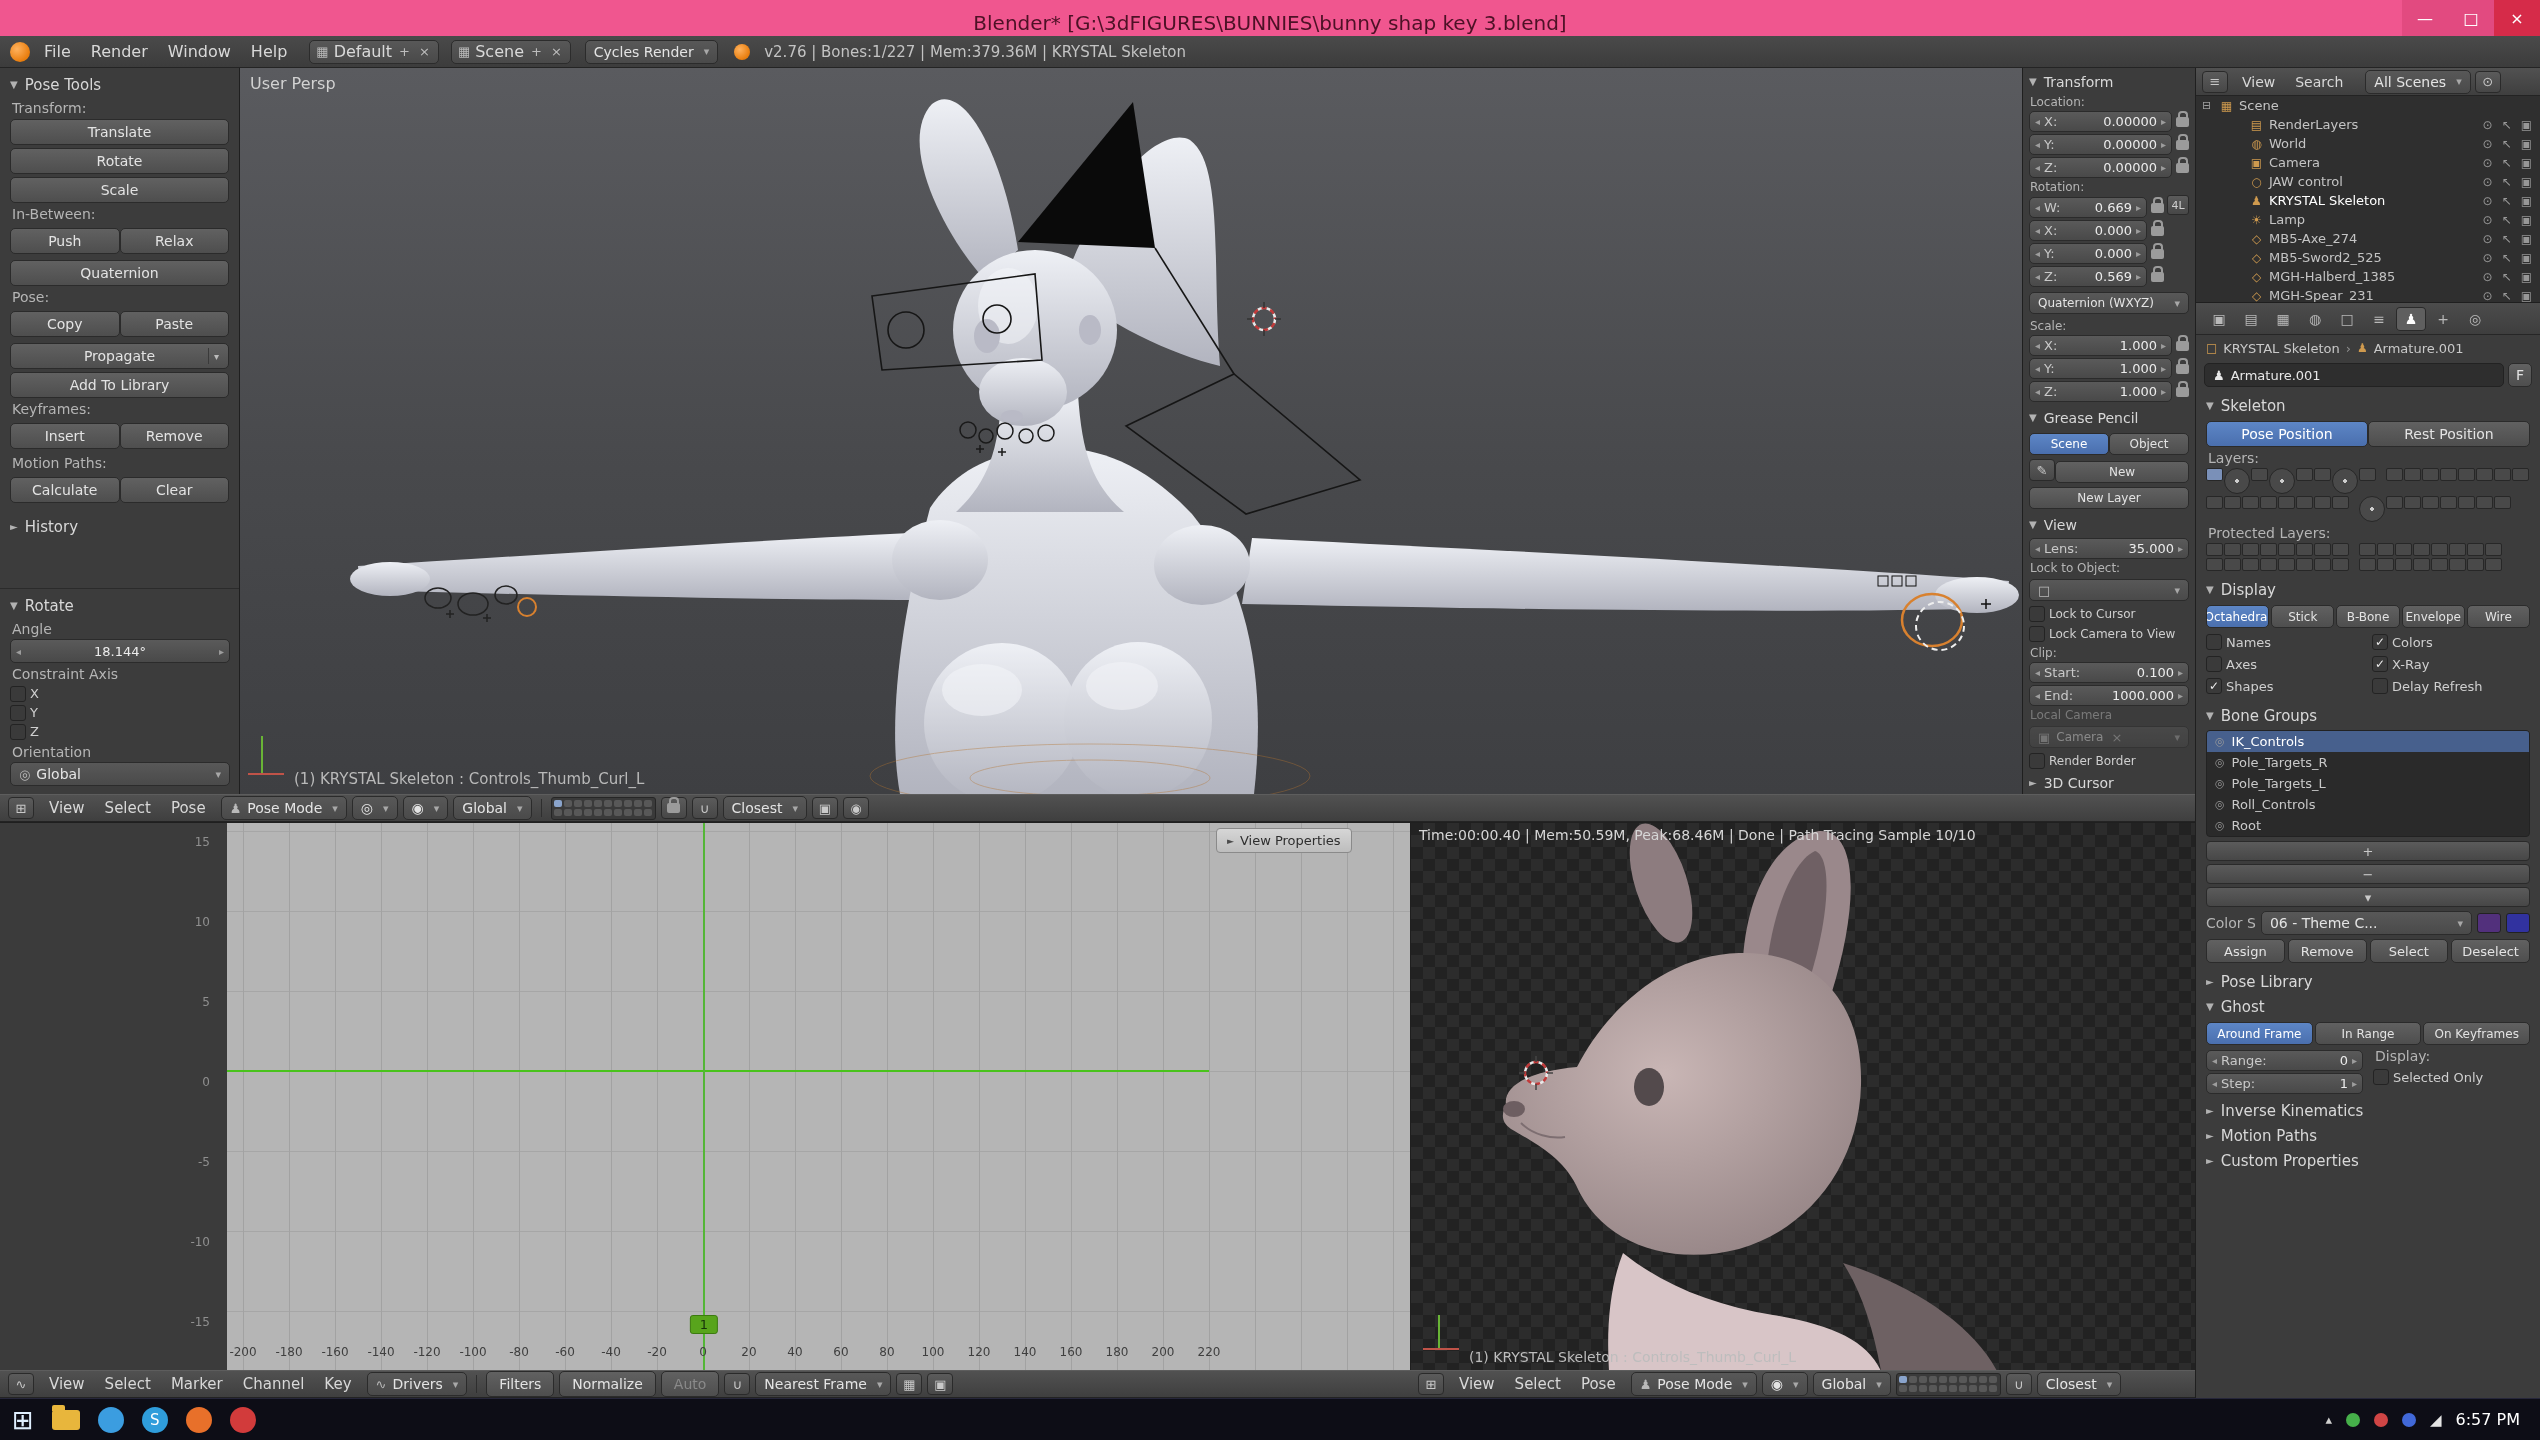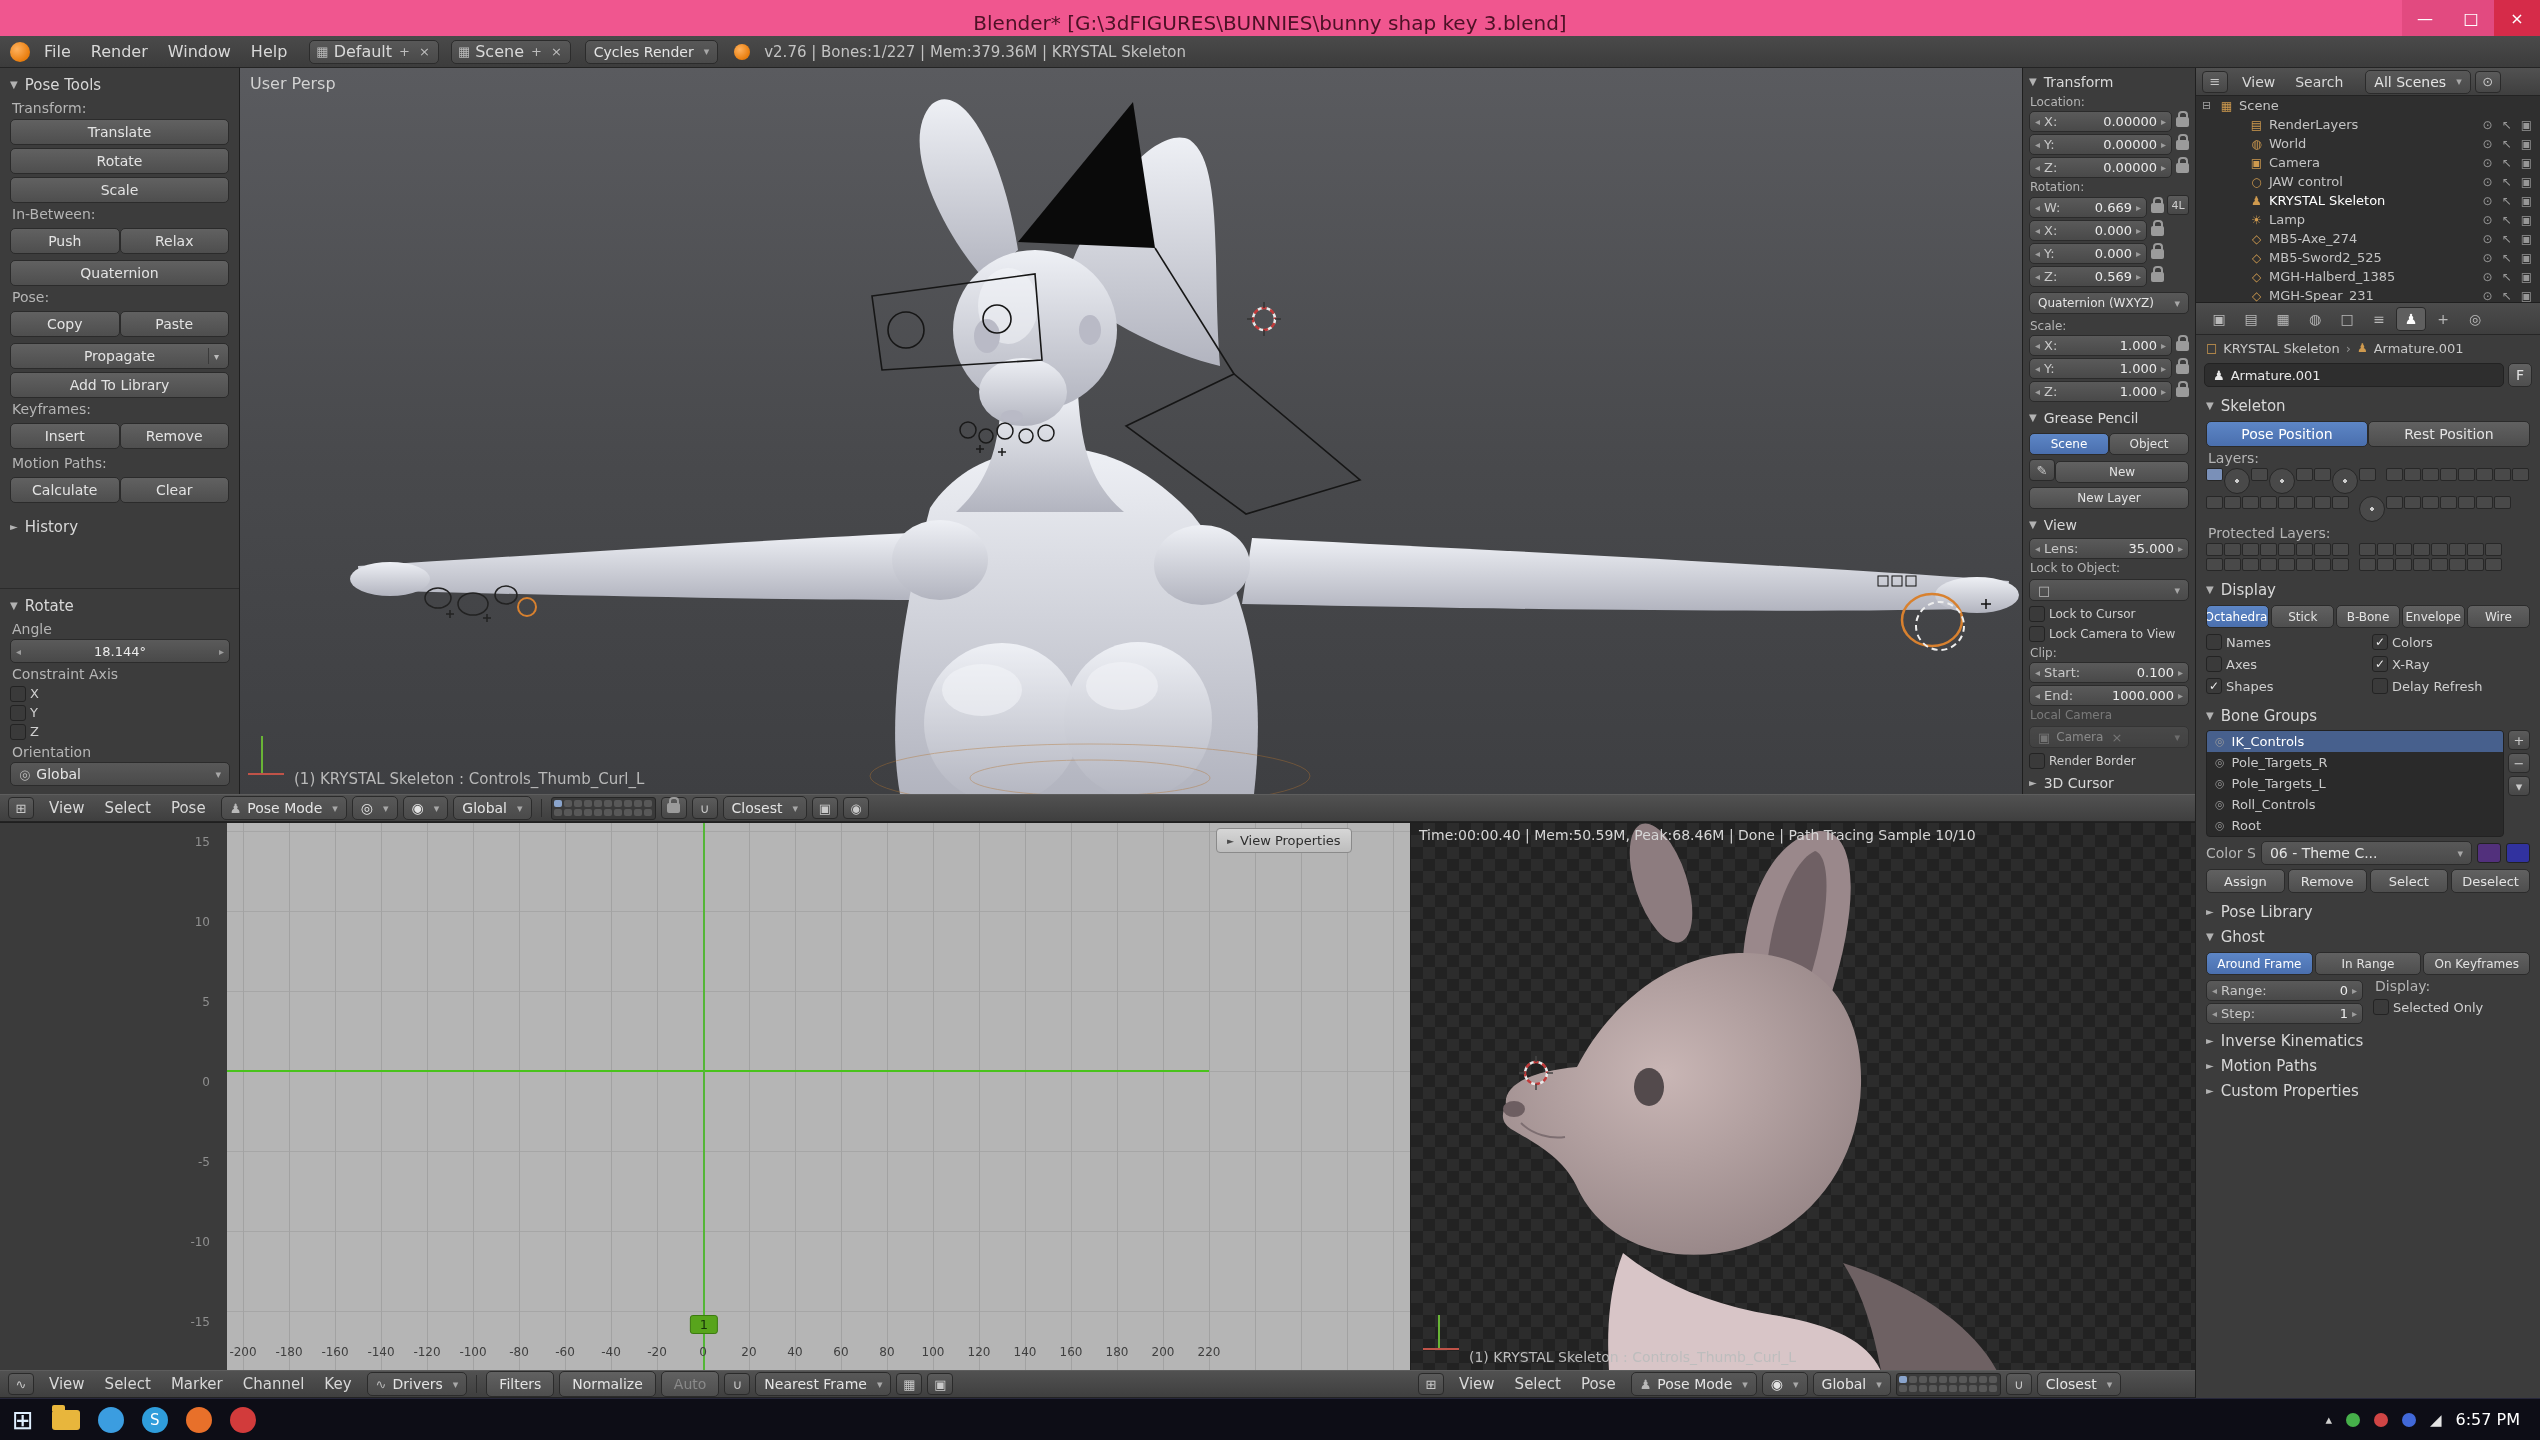--- a/index.html
+++ b/index.html
@@ -109,21 +109,21 @@
   .fbtn{width:24px;height:24px;}
   .pbody{padding:2px 10px;}
   .layer-row{display:flex;gap:1px;margin:2px 0;}
   .layer-cell{width:17px;height:13px;background:#494949;border:1px solid #272727;border-radius:2px;}
   .layer-cell.on{background:#7a90b8;}
   .layer-cell.dot{background-image:radial-gradient(circle 2px at center,#cdcdcd 0 2px,transparent 2px);}
   .layer-row .layer-cell:nth-child(8){margin-right:9px;}
   .mode-row{display:flex;gap:2px;margin:3px 0;}
   .mode-row .btn{flex:1;font-size:12px;height:23px;padding:0 1px;}
   .checks{display:grid;grid-template-columns:1fr 1fr;column-gap:8px;margin:2px 0;}
-  .bg-wrap{display:flex;gap:4px;margin:2px 0;}
+  .bg-wrap{display:flex;gap:4px;margin:2px 0;flex-direction:column;}
   .bg-list{flex:1;background:#2a2a2a;border:1px solid #222;border-radius:4px;overflow:hidden;}
   .bg-row{height:21px;display:flex;align-items:center;padding:0 8px;font-size:13px;color:#c9c9c9;}
   .bg-row::before{content:"◎";margin-right:7px;color:#9a9a9a;font-size:11px;}
   .bg-row.selected{background:#47608d;color:#fff;}
   .bg-side{display:flex;flex-direction:column;gap:3px;}
   .bg-side .ibox{min-width:22px;height:20px;}
   .colorset-row{display:flex;align-items:center;gap:5px;margin:4px 0;}
   .swatch{width:24px;height:20px;border:1px solid #222;border-radius:3px;}
   .four-btns{display:flex;gap:3px;margin:3px 0 6px;}
   .four-btns .btn{flex:1;height:24px;font-size:13px;}

